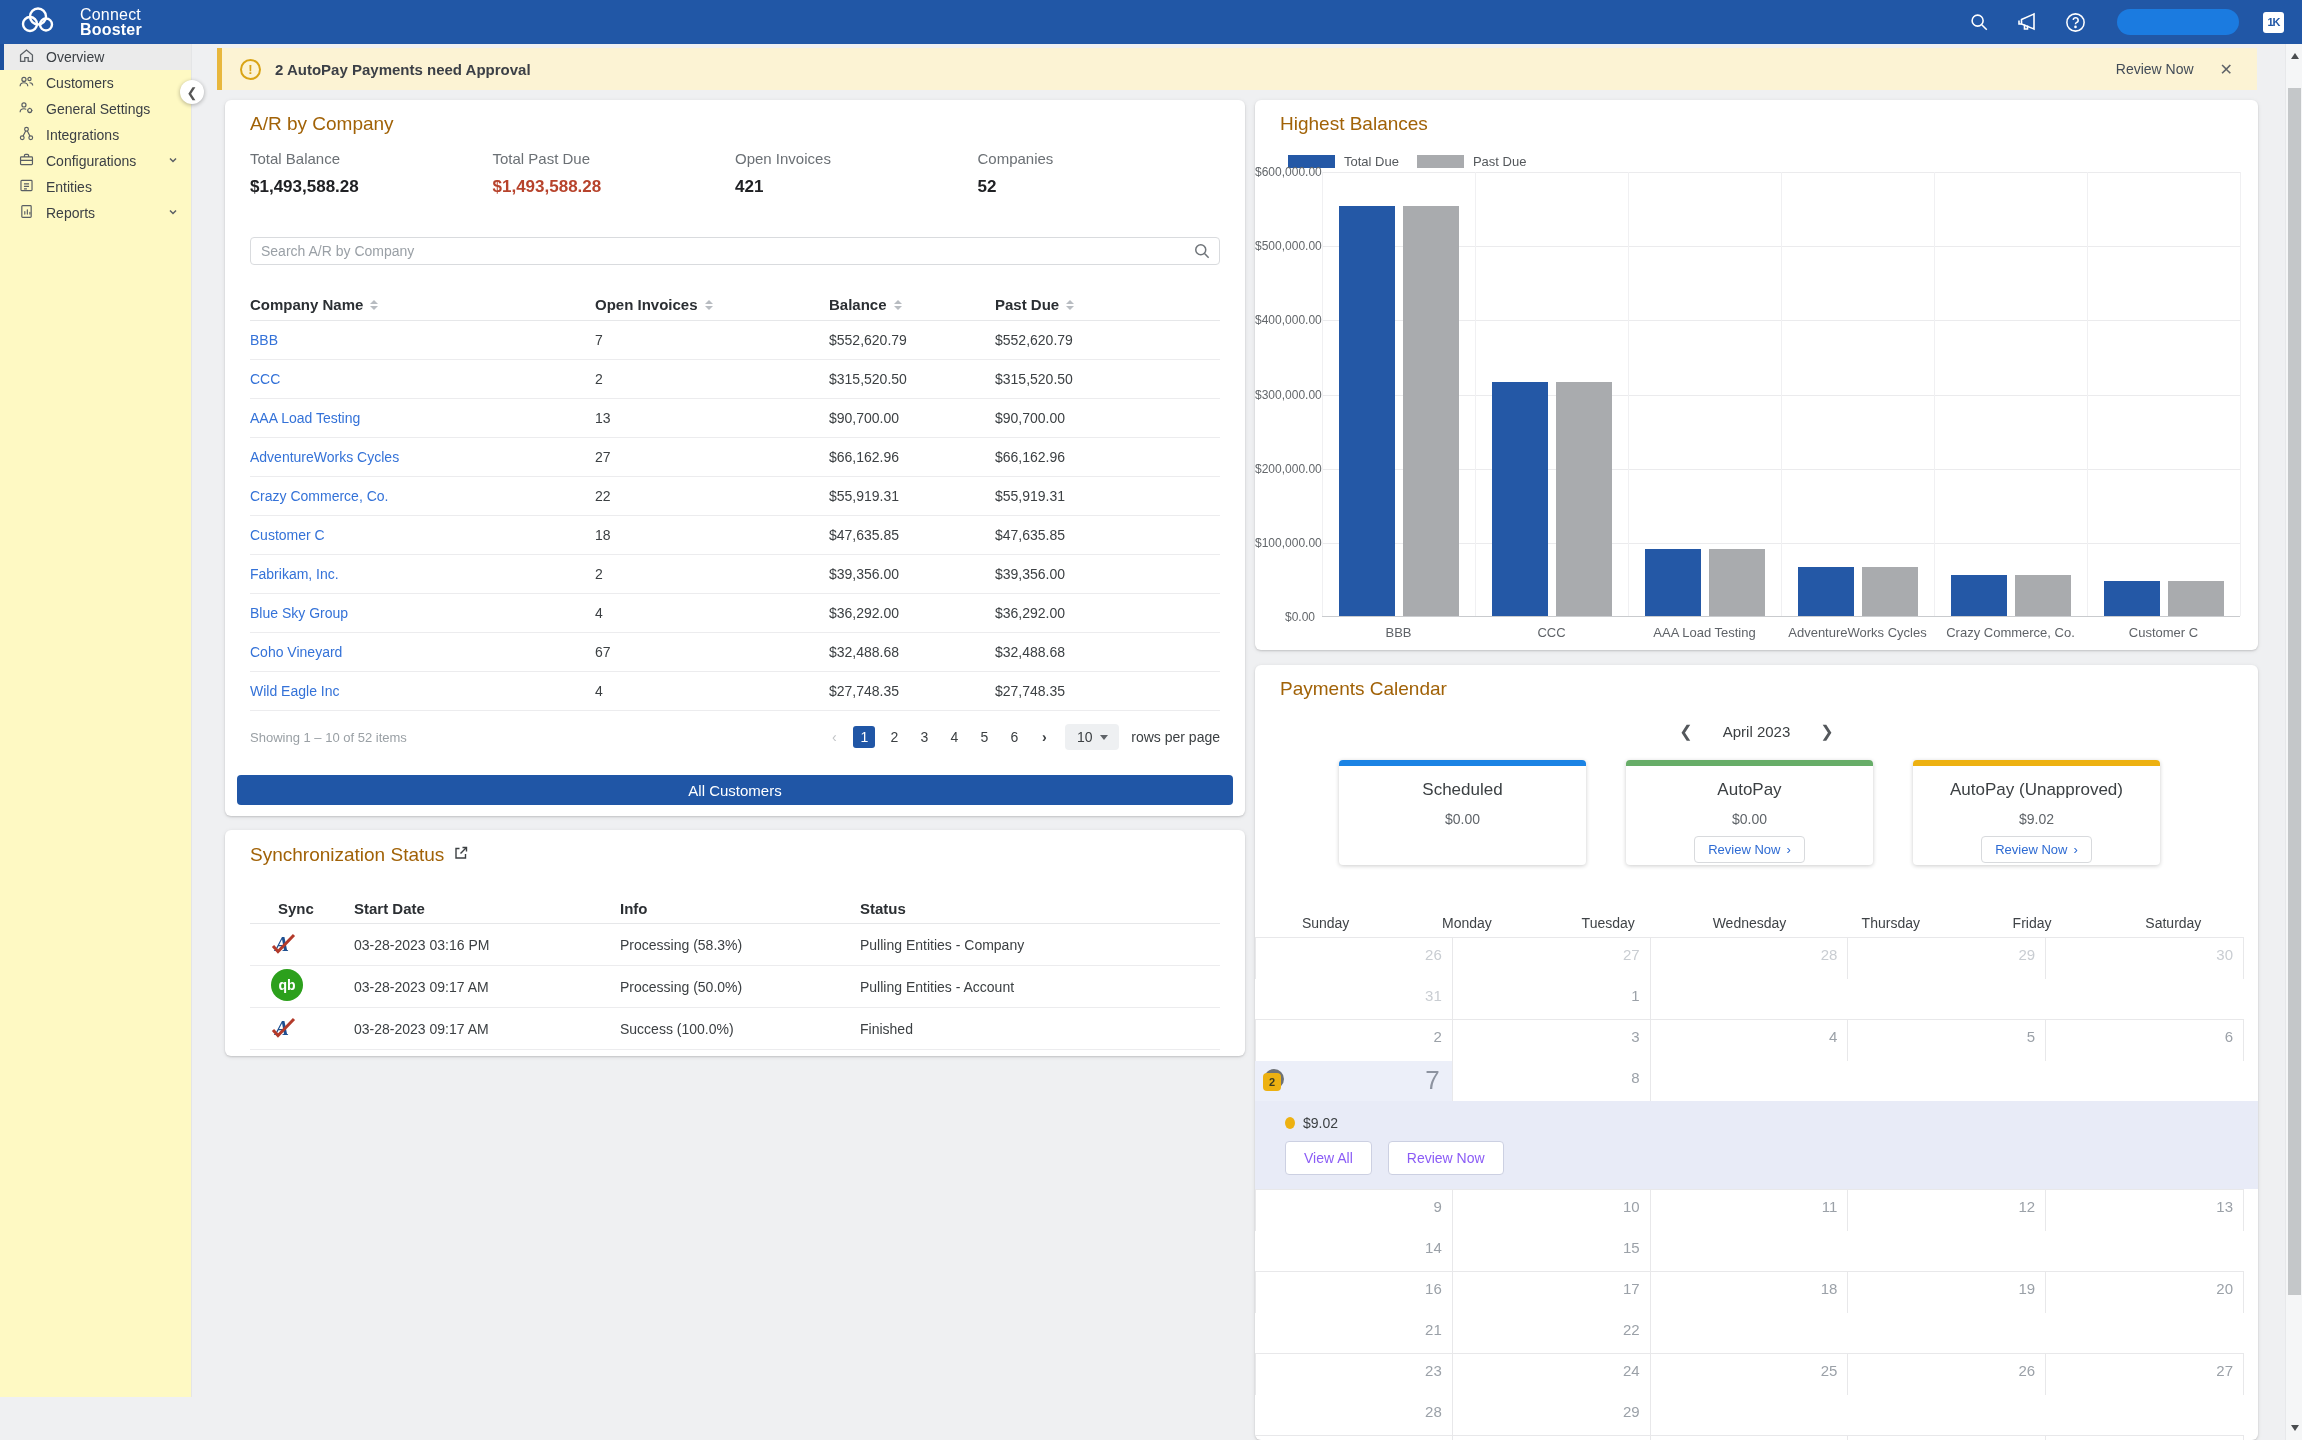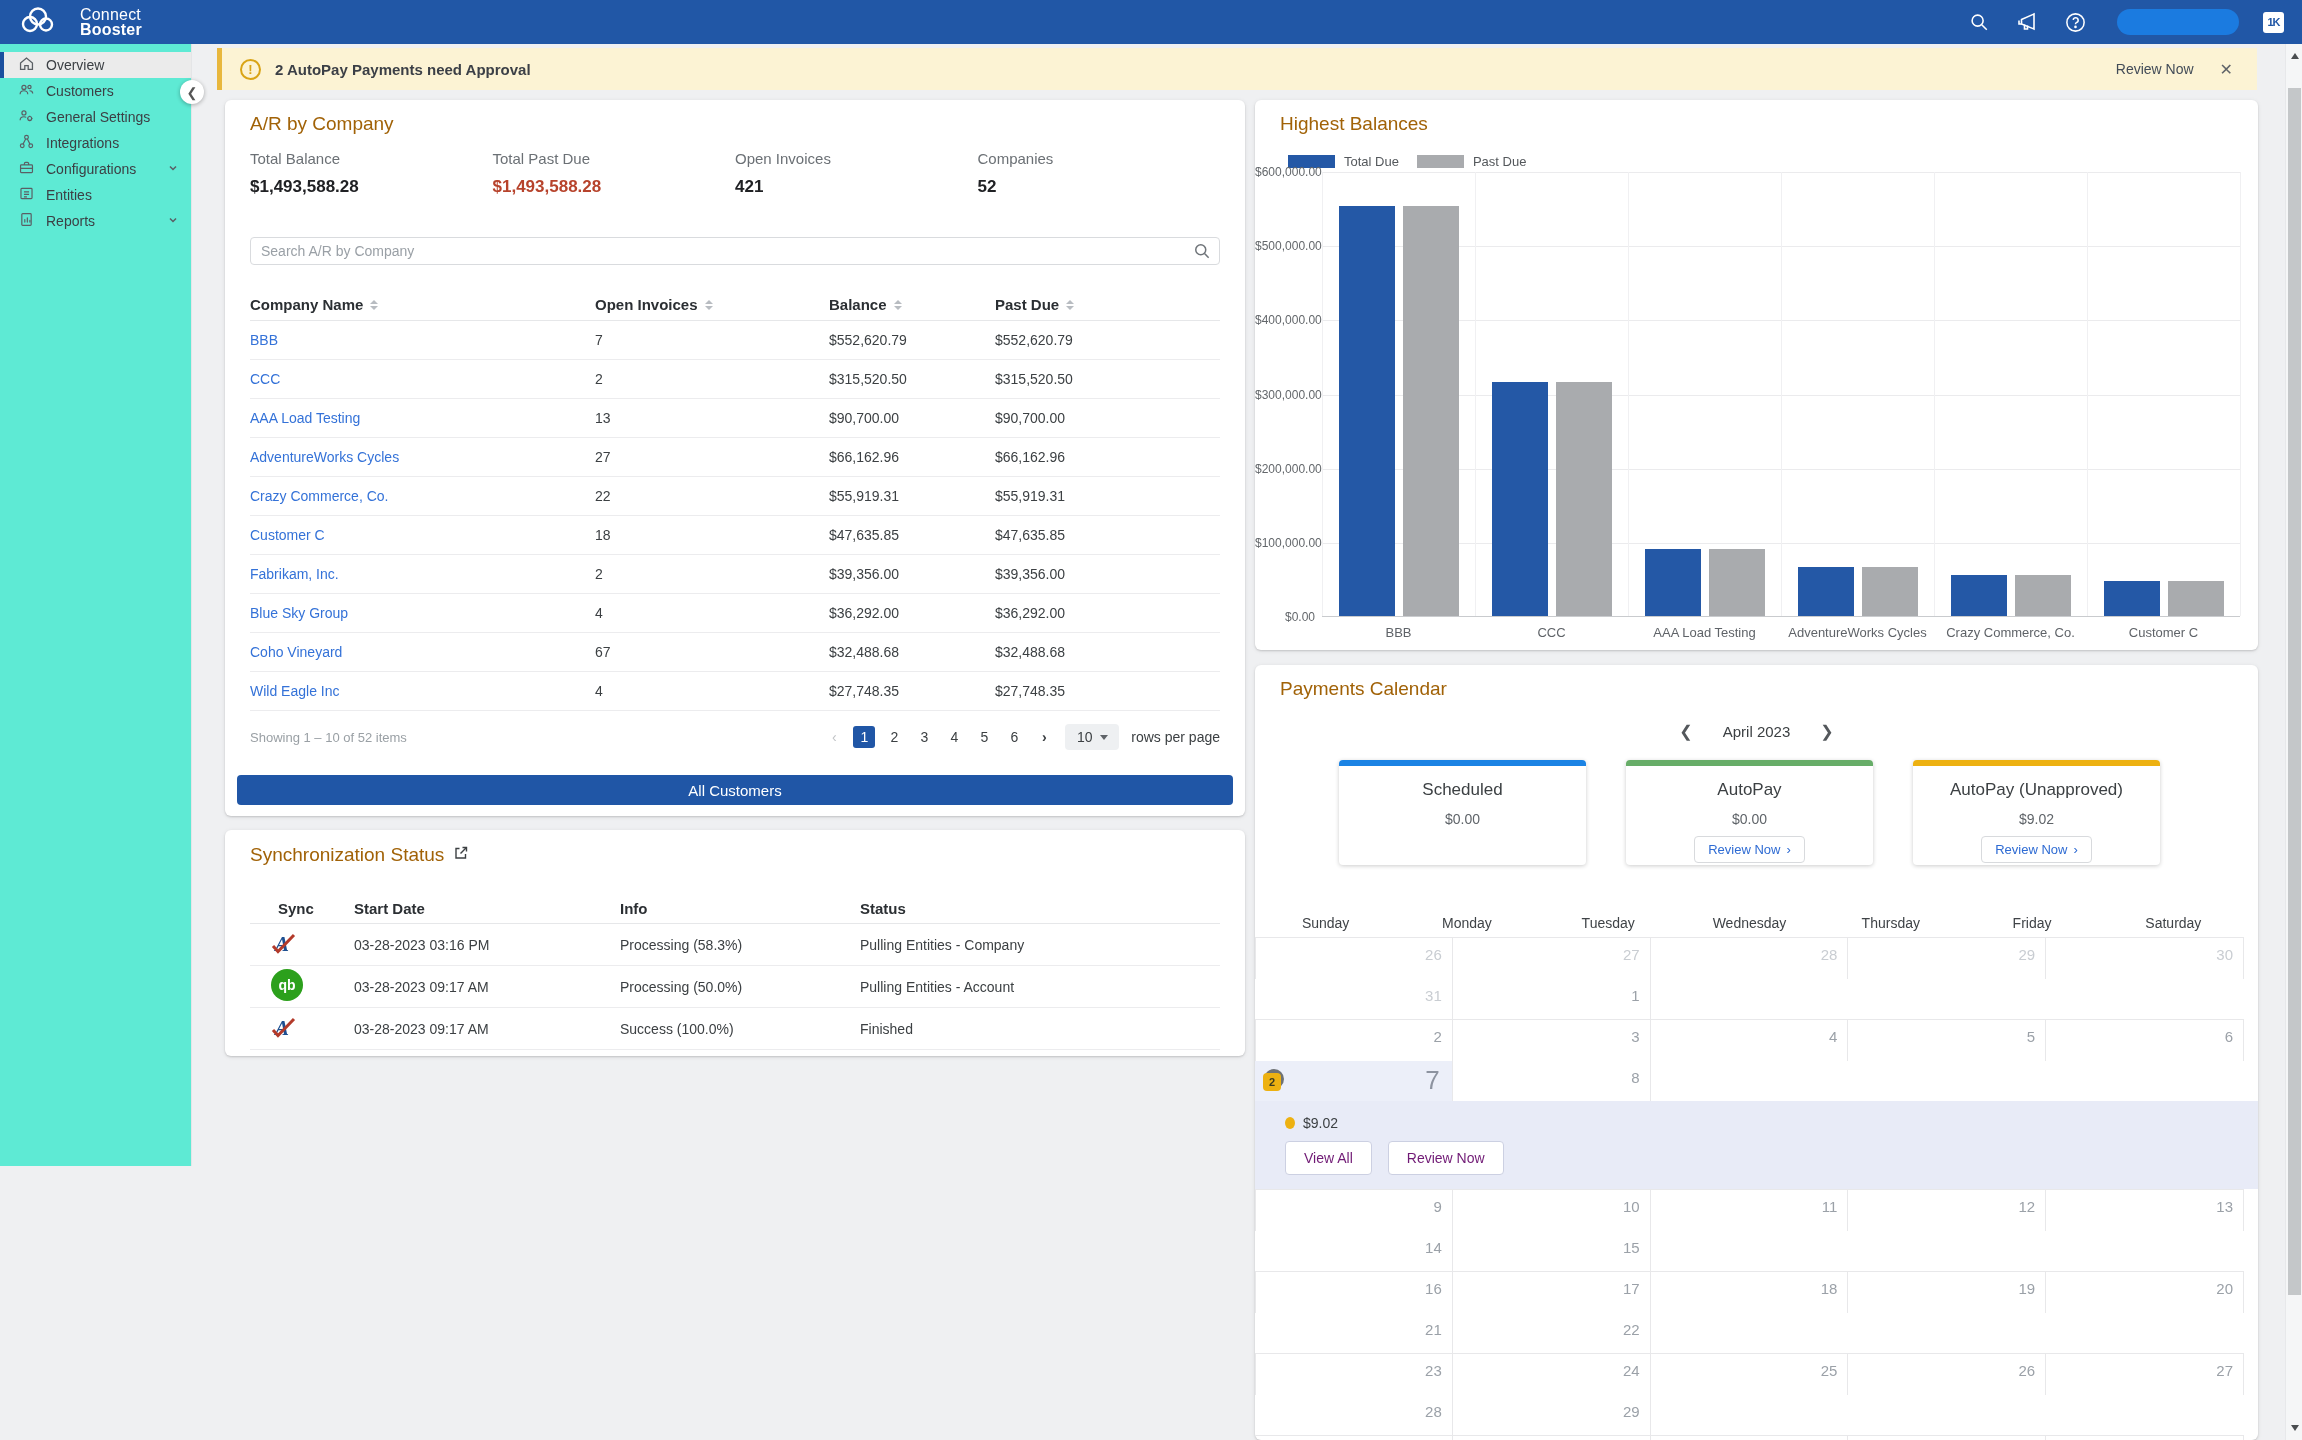--- a/index.html
+++ b/index.html
@@ -11,21 +11,21 @@
   .brand{display:flex;align-items:center;gap:24px;color:#fff}
   .brand-text{line-height:15px;font-size:16px;letter-spacing:.2px}
   .brand-line1{font-weight:400}
   .brand-line2{font-weight:700}
   .topbar-right{display:flex;align-items:center;gap:24px}
   .tb-icon{width:24px;height:24px;display:flex;align-items:center;justify-content:center;cursor:pointer}
   .user-blob{width:122px;height:26px;border-radius:13px;background:#1B7BE0;margin-left:6px}
   .k-badge{width:21px;height:21px;background:#fff;border-radius:3px;display:flex;align-items:center;justify-content:center;color:#2157A6;font-weight:700;font-size:11px;letter-spacing:-1px}
 
   
-  .sidebar{position:absolute;left:0;top:44px;width:192px;height:1122px;background:#5eead4;border-right:1px solid #e4e5e7;padding-top:8px;z-index:20}
+  .sidebar{position:absolute;left:0;top:44px;width:192px;height:1353px;background:#fef9c3;border-right:1px solid #e4e5e7;padding-top:0;z-index:20}
   .side-item{height:26px;display:flex;align-items:center;gap:11px;padding-left:14px;border-left:4px solid transparent;cursor:pointer;color:#3c4045;font-size:14px}
   .side-item.selected{background:#ebebeb;border-left-color:#1B4F9E}
   .side-item .chev{margin-left:auto;margin-right:12px}
   .collapse-btn{position:absolute;left:180px;top:80px;width:24px;height:24px;border-radius:50%;background:#fff;box-shadow:0 1px 4px rgba(0,0,0,.3);display:flex;align-items:center;justify-content:center;font-size:13px;color:#555;cursor:pointer;z-index:25}
 
   
   .banner{position:absolute;left:217px;top:48px;width:2040px;height:42px;background:#FCF3D4;border-left:5px solid #E8B73D;display:flex;align-items:center;padding:0 24px 0 18px;z-index:10}
   .warn-circ{width:21px;height:21px;border-radius:50%;border:2px solid #D9A416;color:#D9A416;font-weight:700;font-size:13px;display:flex;align-items:center;justify-content:center;flex:0 0 auto}
   .banner-text{margin-left:14px;font-size:15px;font-weight:700;color:#3b3f46}
   .banner-right{margin-left:auto;display:flex;align-items:center;gap:26px}
@@ -111,21 +111,21 @@
   .day-num{position:absolute;top:8px;right:10px;font-size:15px;color:#9ba1a8}
   .cal-cell.muted .day-num{color:#c9cdd2}
   .cal-cell.sel{background:#ECEFF9}
   .sel .big-num{position:absolute;top:4px;right:12px;font-size:26px;color:#8D93A0}
   .count-badge{position:absolute;top:8px;left:9px;width:20px;height:20px;border-radius:50%;background:#6E7276;color:#fff;font-size:12px;font-weight:700;display:flex;align-items:center;justify-content:center}
   .event-badge{position:absolute;bottom:10px;left:8px;width:18px;height:18px;border-radius:4px;background:#EDB111;color:#3b3b20;font-size:11px;font-weight:700;display:flex;align-items:center;justify-content:center}
   .cal-panel{height:88px;background:#E8EBF7;width:calc(100% + 14px);padding:14px 0 0 30px}
   .panel-amount{display:flex;align-items:center;gap:8px;font-size:14px;color:#3c4043}
   .panel-dot{width:10px;height:12px;border-radius:50%;background:#EDB111}
   .panel-btns{margin-top:10px;display:flex;gap:16px}
-  .panel-btn{height:34px;padding:0 18px;background:#fff;border:1px solid #ccd0e2;border-radius:4px;color:#701a75;font-size:14px;font-family:"Liberation Sans",sans-serif;cursor:pointer}
+  .panel-btn{height:34px;padding:0 18px;background:#fff;border:1px solid #ccd0e2;border-radius:4px;color:#8b5cf6;font-size:14px;font-family:"Liberation Sans",sans-serif;cursor:pointer}
 
   
   .scrollbar{position:absolute;left:2285px;top:44px;width:17px;height:1396px;background:#f5f6f7;border-left:1px solid #e7e8ea;z-index:40}
   .sb-btn{position:absolute;left:0;width:17px;height:20px;display:flex;align-items:center;justify-content:center;cursor:pointer}
   .sb-up{top:2px}.sb-dn{bottom:2px}
   .tri-up{width:0;height:0;border-left:4px solid transparent;border-right:4px solid transparent;border-bottom:6px solid #4a4d50}
   .tri-dn{width:0;height:0;border-left:4px solid transparent;border-right:4px solid transparent;border-top:6px solid #4a4d50}
   .sb-thumb{position:absolute;left:2px;top:44px;width:13px;height:1207px;background:#c4c7c9;cursor:grab}
 </style>
 </head>

